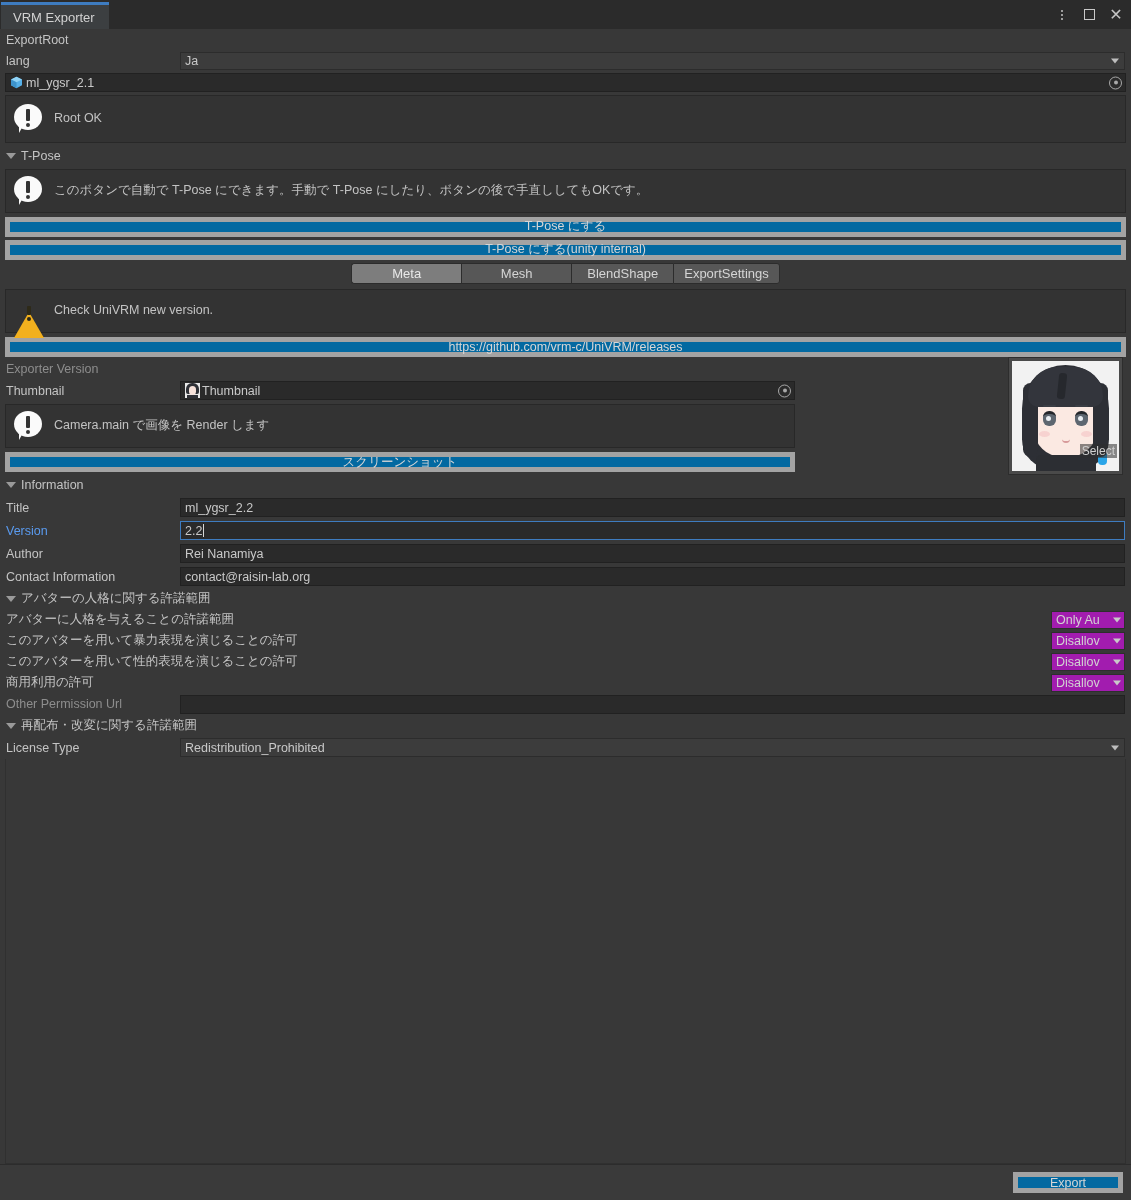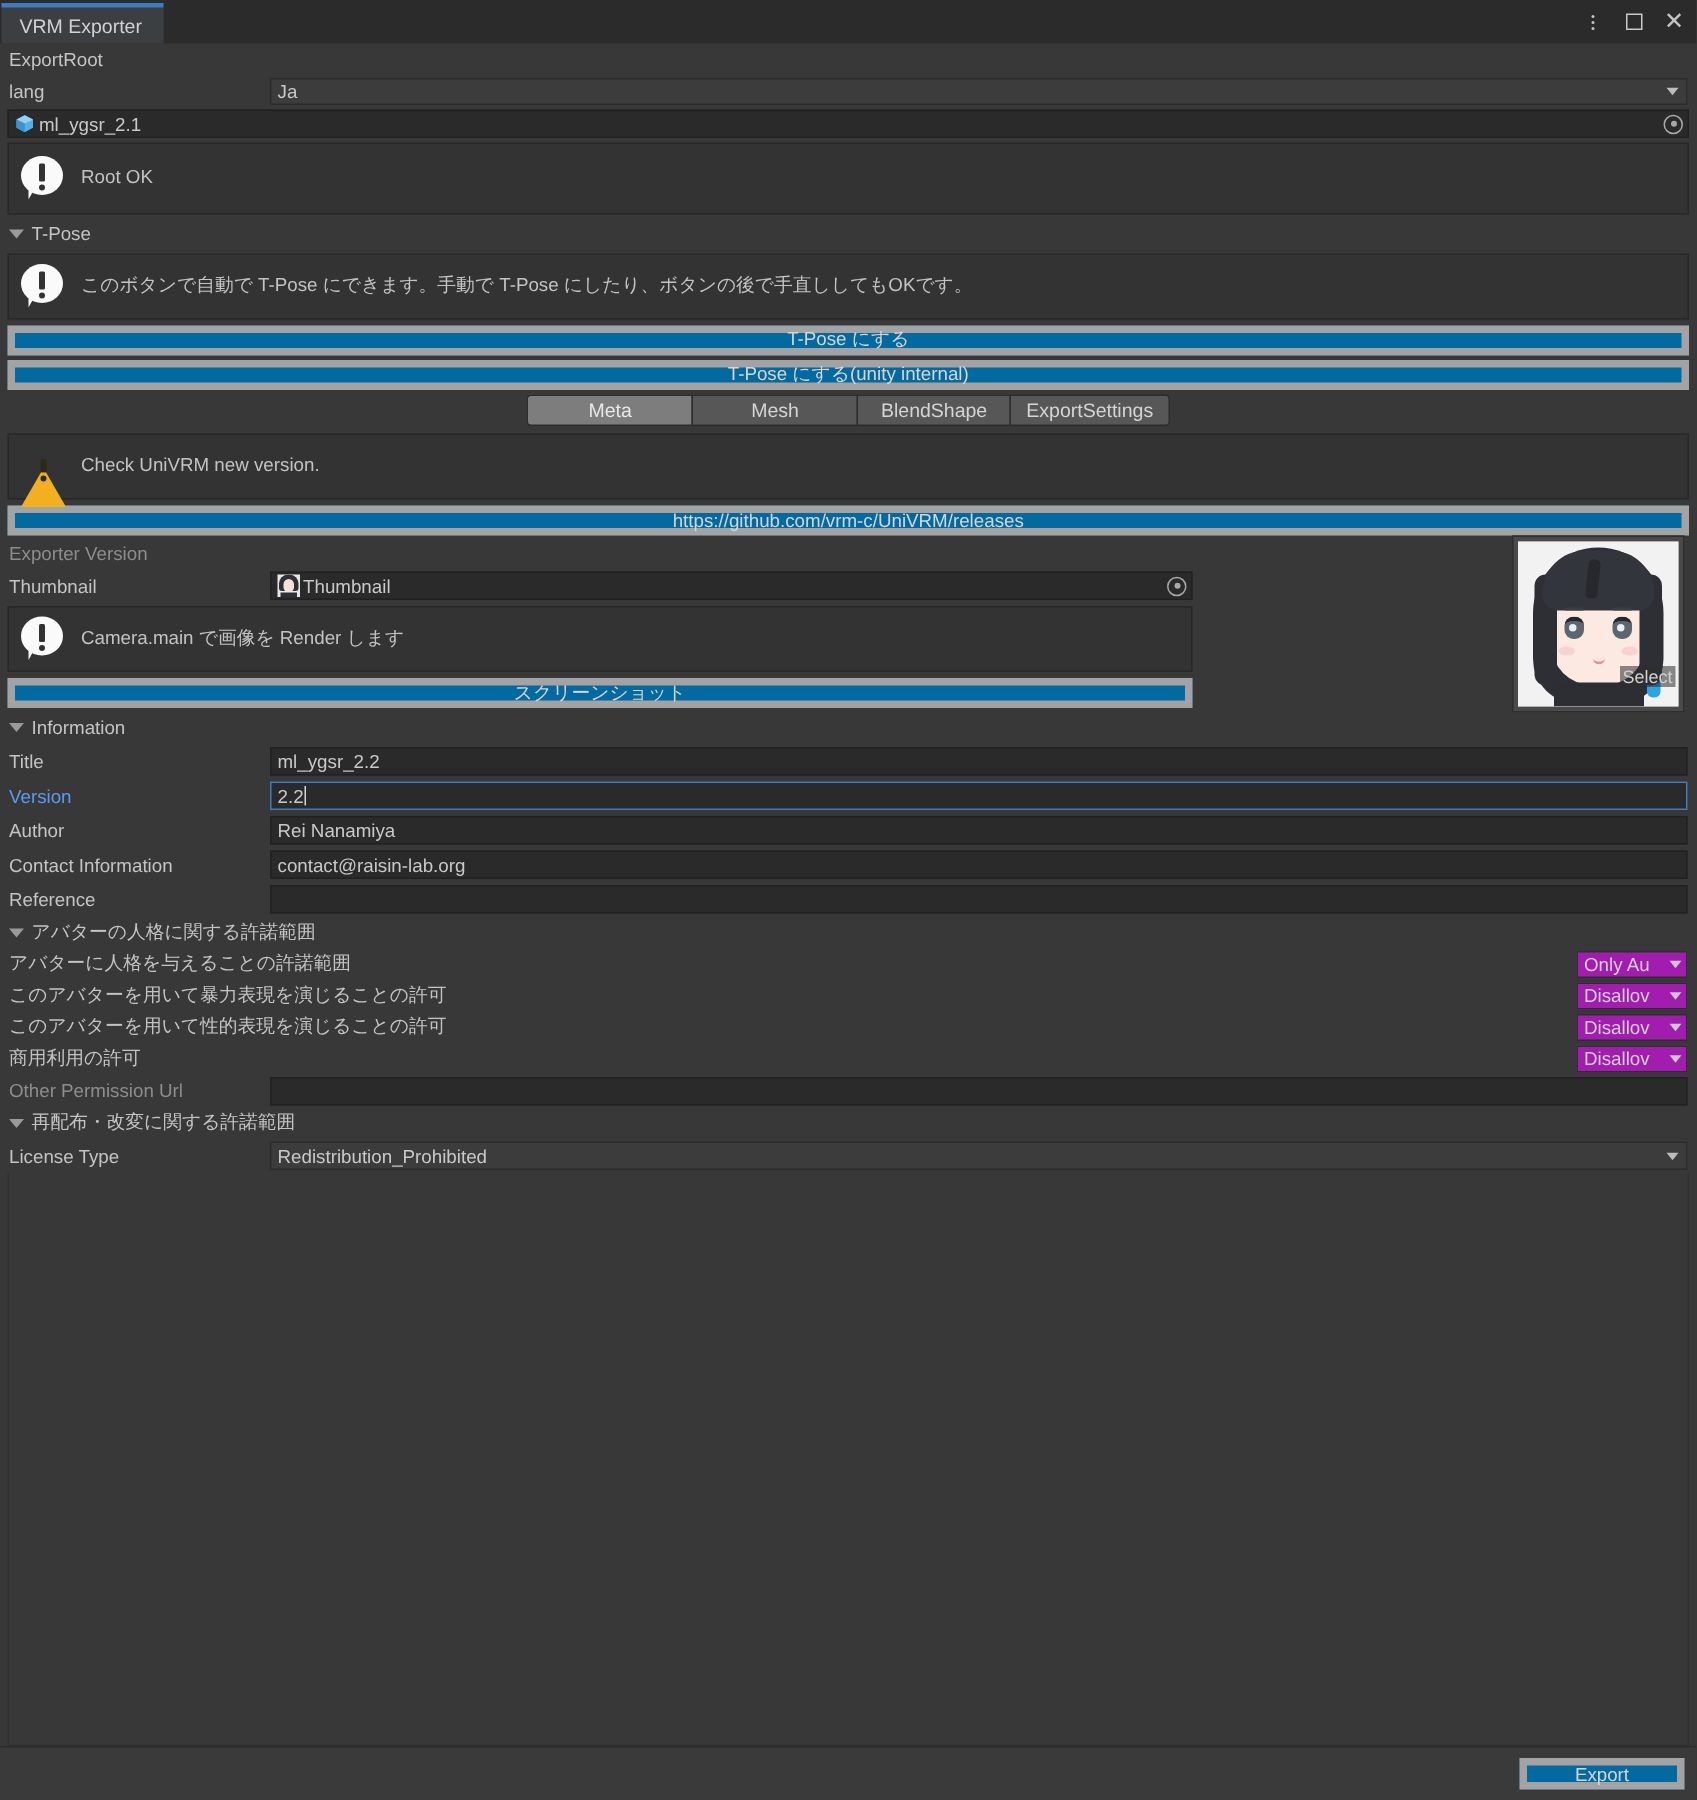--- a/index.html
+++ b/index.html
@@ -325,26 +325,20 @@
     </div>
   </div>
 
   <div class="row">
     <span class="lbl w">Contact Information</span>
     <div class="field">
       <span>contact@raisin-lab.org</span>
     </div>
   </div>
 
-  <div class="row">
-    <span class="lbl w">Reference</span>
-    <div class="field empty">
-      <span></span>
-    </div>
-  </div>
 
   <div class="foldout" style="height:21px">
     <span class="tri-down"></span>
     <span class="t">アバターの人格に関する許諾範囲</span>
   </div>
 
   <div class="perm-row">
     <span class="lbl">アバターに人格を与えることの許諾範囲</span>
     <div class="perm-dd">
       <span>Only Au</span>

